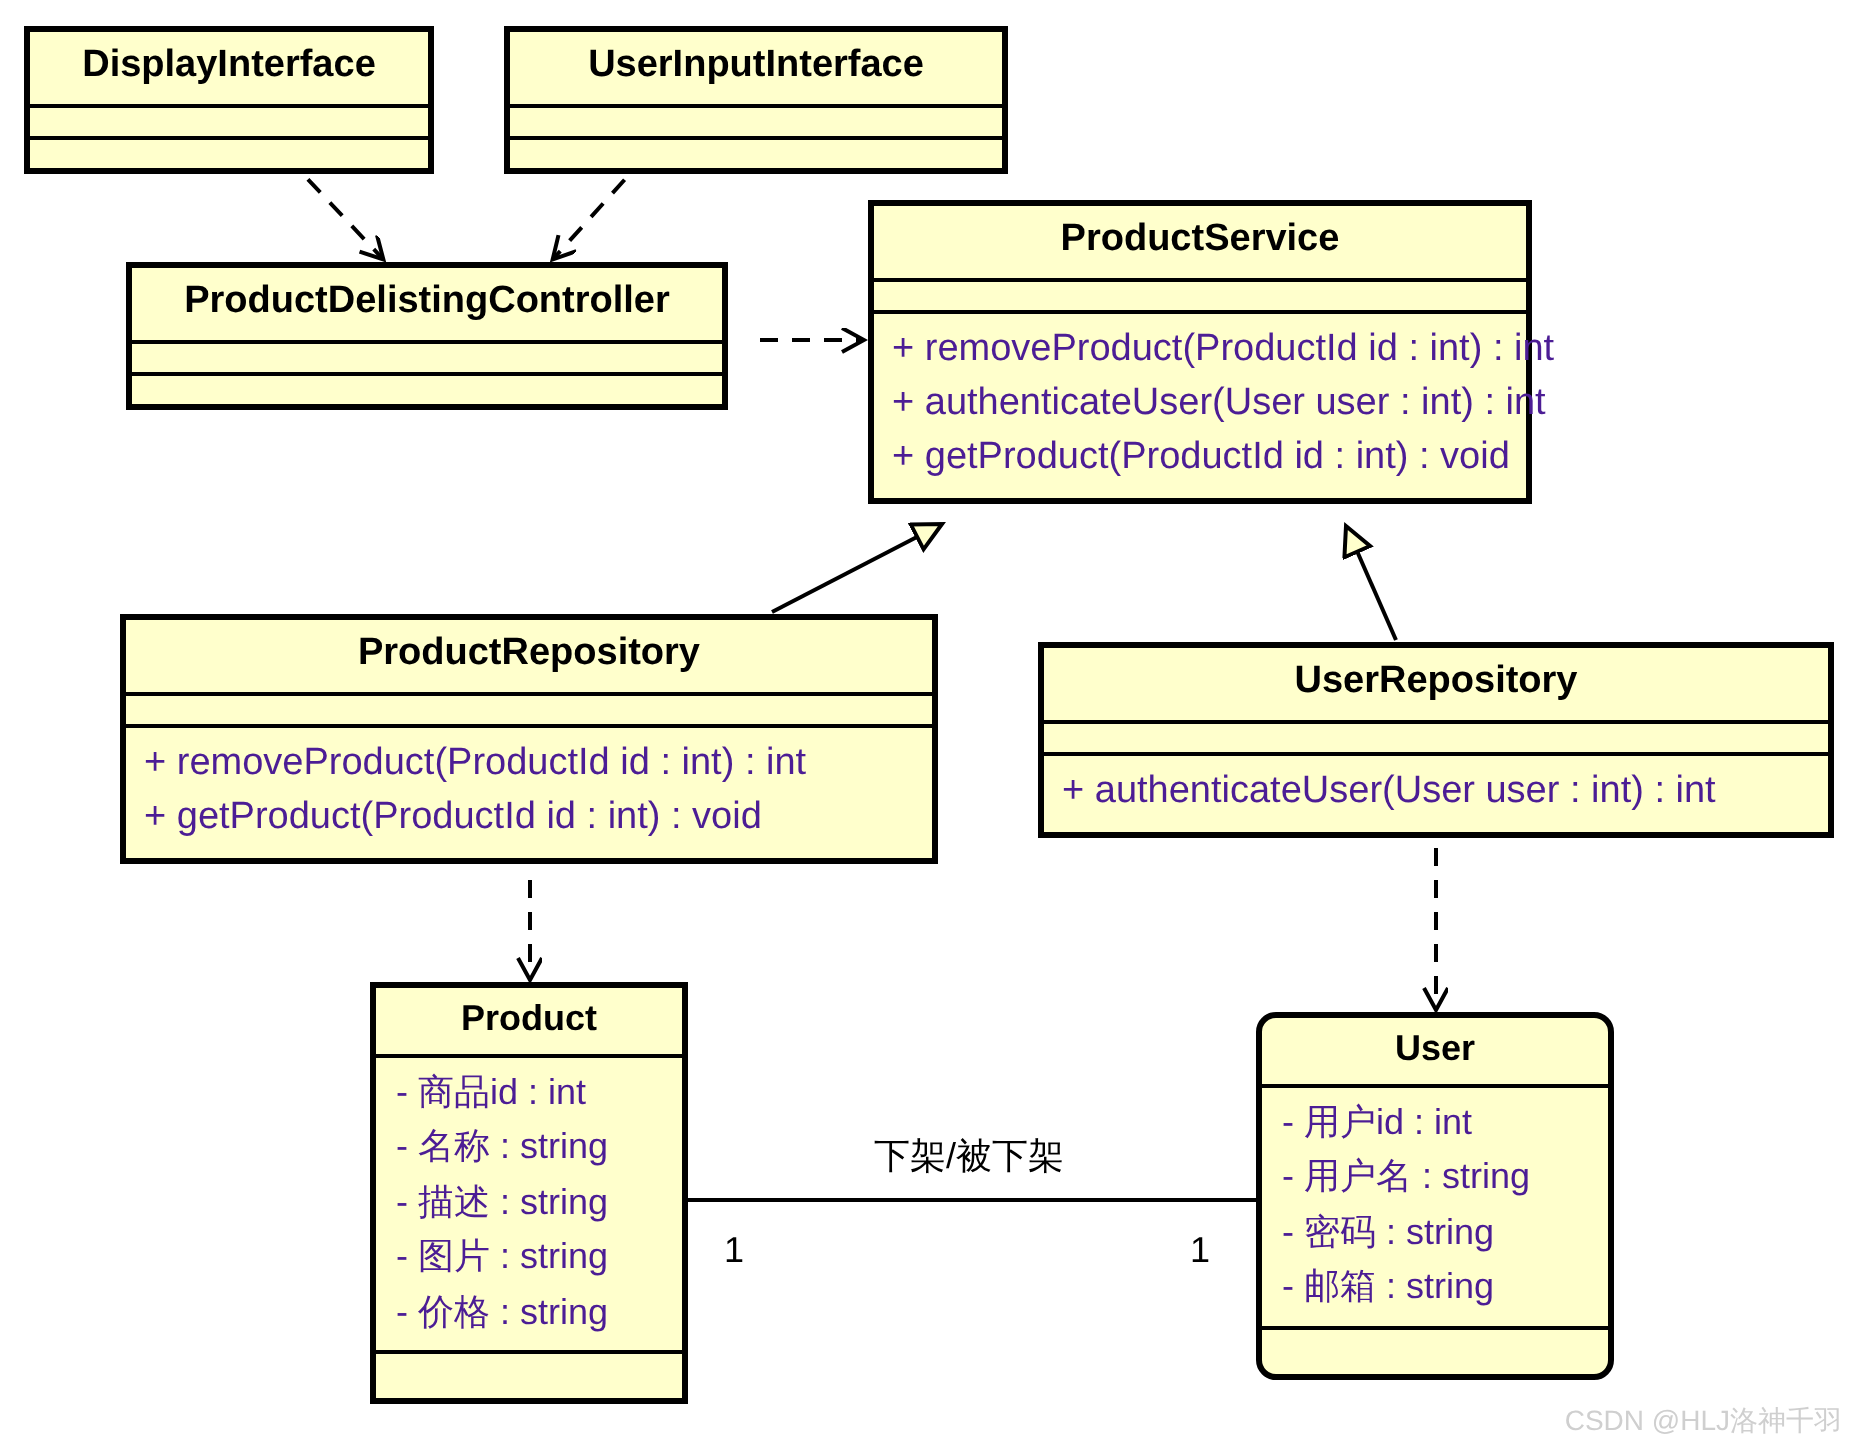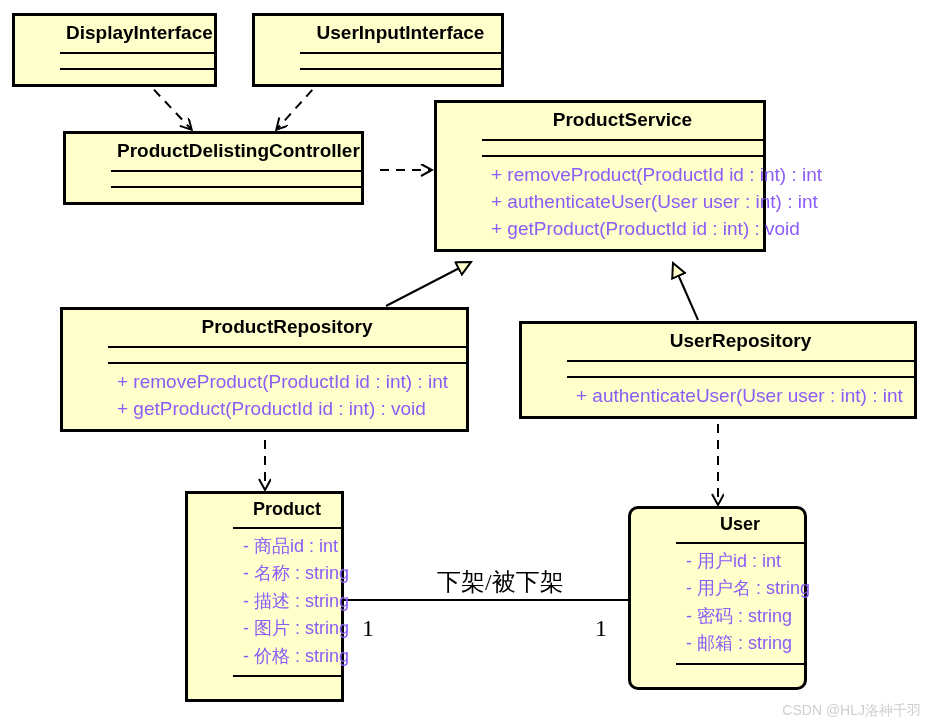--- a/index.html
+++ b/index.html
@@ -19,21 +19,20 @@
     overflow: hidden;
   }
 
   
   .uml-class {
     position: absolute;
     box-sizing: border-box;
     background: #ffffcc;
     border: 3px solid #000000;
     z-index: 5;
-    padding-left: 45px;
   }
   .uml-class .cls-name {
     text-align: center;
     font-weight: bold;
     color: #000000;
     font-size: 19px;
     line-height: 1.1;
     padding: 7px 6px 8px 6px;
     white-space: nowrap;
   }
@@ -46,21 +45,21 @@
   .uml-class .cls-compartment {
     padding: 5px 9px 6px 9px;
   }
   .uml-class .cls-compartment.empty {
     padding: 0;
     height: 14px;
   }
   .uml-class .member {
     font-size: 19px;
     line-height: 1.42;
-    color: #8b5cf6;
+    color: #4c1d95;
     white-space: nowrap;
   }
 
   
   #cls-display-interface   { left: 12px;  top: 13px;  width: 205px; }
   #cls-user-input          { left: 252px; top: 13px;  width: 252px; }
   #cls-controller          { left: 63px;  top: 131px; width: 301px; }
   #cls-product-service     { left: 434px; top: 100px; width: 332px; }
   #cls-product-repository  { left: 60px;  top: 307px; width: 409px; }
   #cls-user-repository     { left: 519px; top: 321px; width: 398px; }
@@ -83,25 +82,24 @@
     top: 0;
     width: 929px;
     height: 724px;
     z-index: 2;
     pointer-events: none;
   }
 
   
   .edge-label {
     position: absolute;
-    font-size: 24px;
+    font-size: 18px;
     color: #000000;
     white-space: nowrap;
     z-index: 6;
-    font-family: Liberation Serif, serif;
   }
   #label-assoc-name { left: 437px; top: 566px; }
   #label-mult-left  { left: 362px; top: 615px; }
   #label-mult-right { left: 595px; top: 615px; }
 
   
   #watermark {
     position: absolute;
     right: 8px;
     bottom: 4px;

